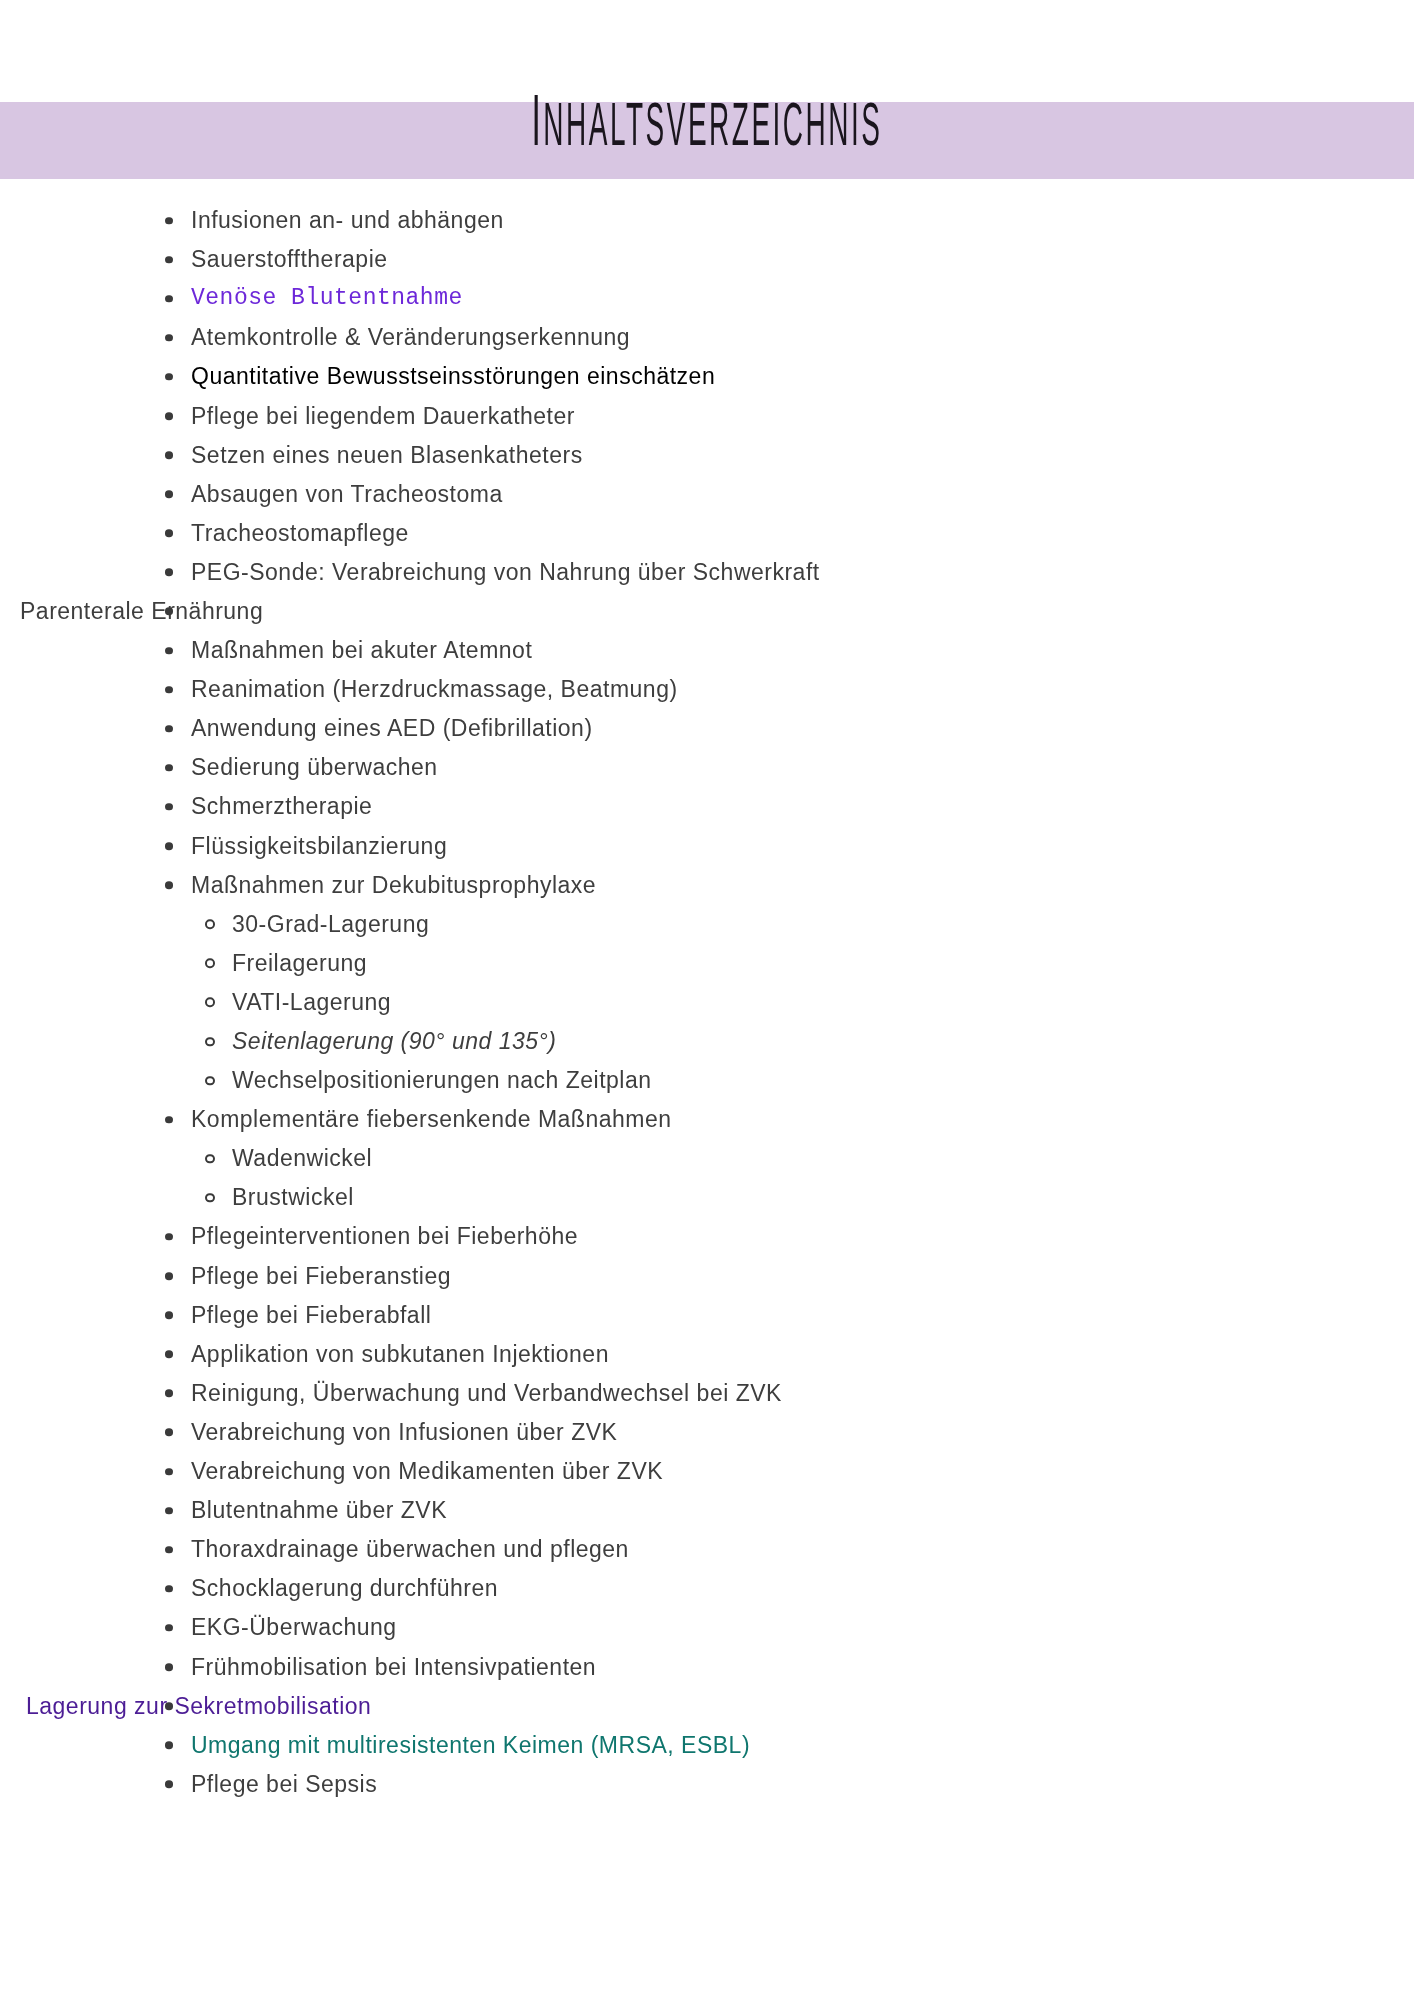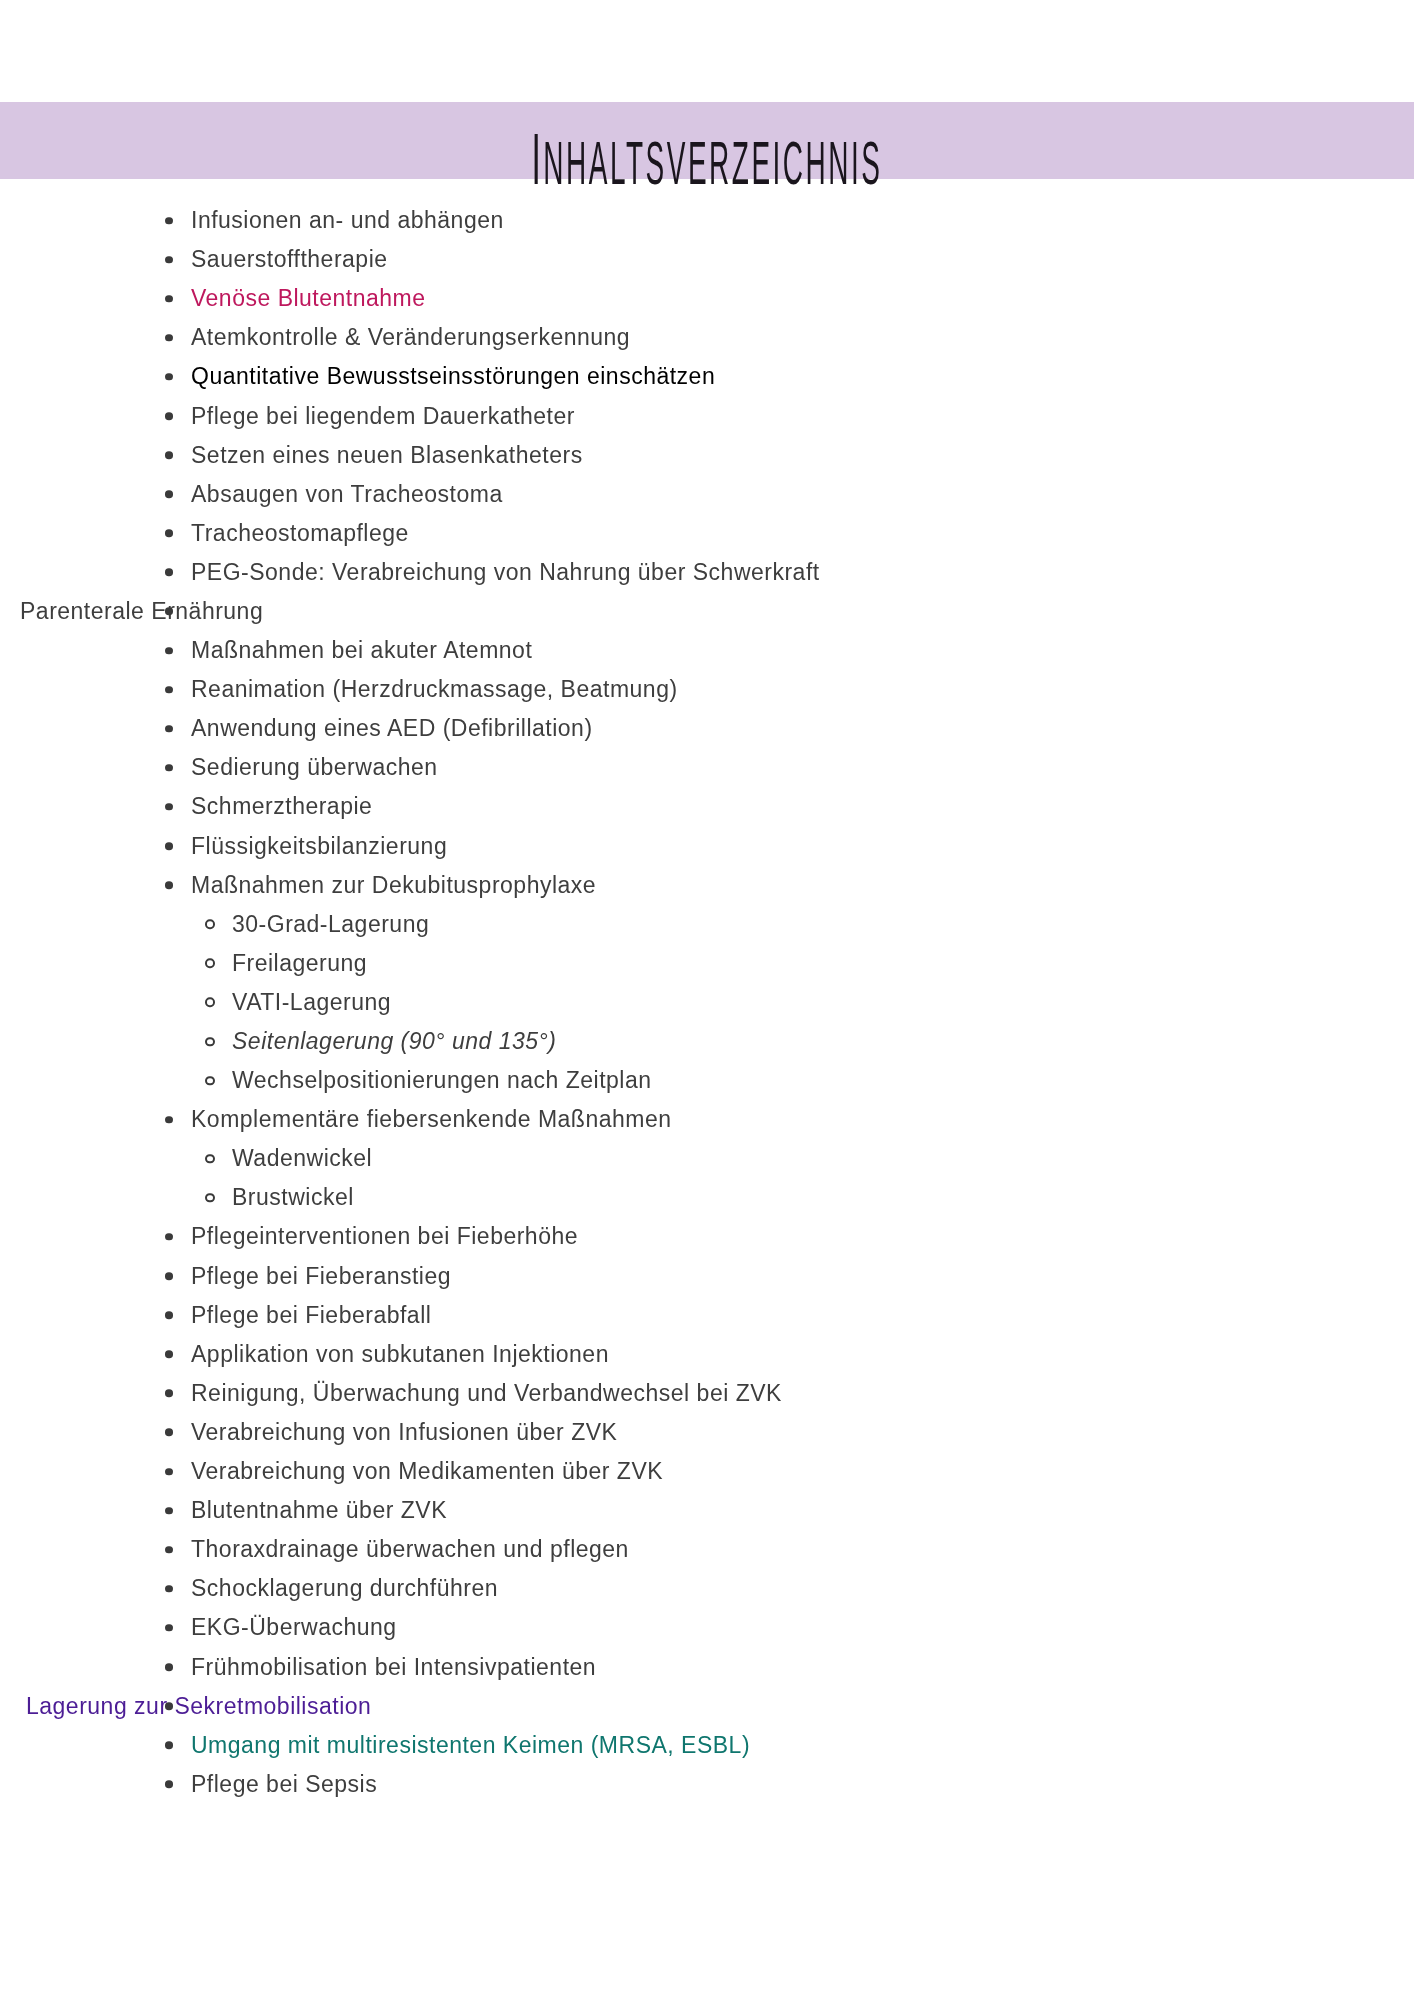--- a/index.html
+++ b/index.html
@@ -16,21 +16,21 @@
     font-family: "Liberation Sans", sans-serif;
   }
   
   .title-band {
     position: absolute;
     top: 102px;
     left: 0;
     width: 1414px;
     height: 77px;
     display: flex;
-    align-items: flex-end;
+    align-items: flex-start;
     justify-content: center;
   }
   .page-title {
     margin: 0;
     padding: 0;
     font-family: "Liberation Sans", sans-serif;
     font-weight: 300;
     font-size: 28px;
     letter-spacing: 2.5px;
     text-transform: uppercase;
@@ -96,21 +96,21 @@
       <div class="toc-row lv1">
         <span class="bullet" style="background: rgb(58, 58, 58);"></span>
         <span class="label" style="color: rgb(62, 62, 62);">Infusionen an- und abhängen</span>
       </div>
       <div class="toc-row lv1">
         <span class="bullet" style="background: rgb(58, 58, 58);"></span>
         <span class="label" style="color: rgb(62, 62, 62);">Sauerstofftherapie</span>
       </div>
       <div class="toc-row lv1">
         <span class="bullet" style="background: rgb(58, 58, 58);"></span>
-        <span class="label" style="color: #be185d;">Venöse Blutentnahme</span>
+        <span class="label" style="color: #6d28d9; font-family: Liberation Mono, monospace;">Venöse Blutentnahme</span>
       </div>
       <div class="toc-row lv1">
         <span class="bullet" style="background: rgb(58, 58, 58);"></span>
         <span class="label" style="color: rgb(62, 62, 62);">Atemkontrolle &amp; Veränderungserkennung</span>
       </div>
       <div class="toc-row lv1">
         <span class="bullet" style="background: rgb(58, 58, 58);"></span>
         <span class="label" style="color: #000000;">Quantitative Bewusstseinsstörungen einschätzen</span>
       </div>
       <div class="toc-row lv1">

